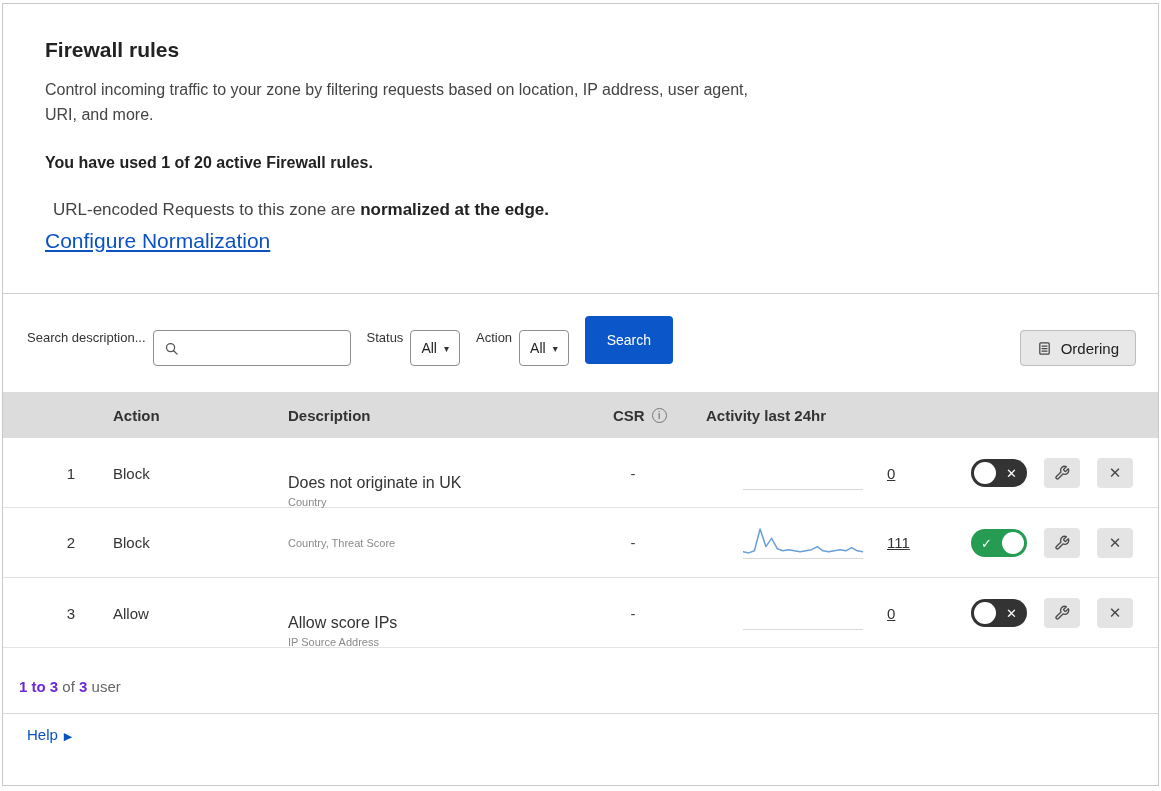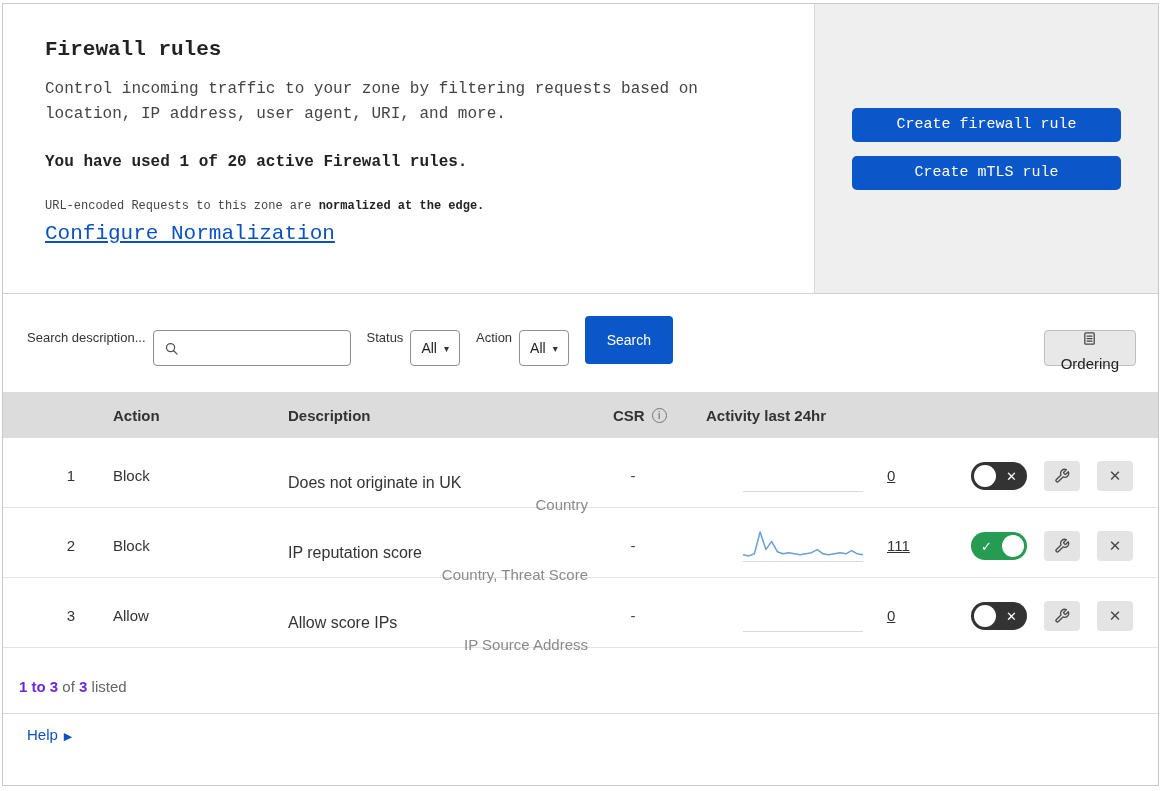--- a/index.html
+++ b/index.html
@@ -13,26 +13,26 @@
     width: 1157px;
     min-height: 783px;
     margin: 3px 2px;
     border: 1px solid #c9c9c9;
     background: #fff;
     display: flex;
     flex-direction: column;
   }
 
   
-  .top-section { display: flex; border-bottom: 1px solid #d0d0d0; min-height: 290px; font-family: Liberation Mono, monospace; }
+  .top-section { display: flex; border-bottom: 1px solid #d0d0d0; min-height: 290px; }
   .top-left { flex: 1; padding: 34px 40px 24px 42px; }
   .page-title { font-size: 21px; font-weight: 600; color: #222; margin: 0 0 16px; }
   .desc { font-size: 16px; color: #444; line-height: 1.55; margin: 0 0 26px; max-width: 735px; }
   .usage { font-size: 16px; font-weight: 700; color: #222; margin: 0 0 28px; }
-  .norm { font-size: 12px; color: #444; margin: 0 0 9px; }
+  .norm { font-size: 17px; color: #444; margin: 0 8px 9px; }
   .norm strong { color: #222; }
   a.link { color: var(--link, #0a52c2); text-decoration: underline; font-size: 21px; cursor: pointer; }
 
   .top-right {
     width: 344px; background: #efefef; border-left: 1px solid #d9d9d9;
     display: flex; flex-direction: column; justify-content: center;
     padding: 0 37px; gap: 14px;
   }
   .btn-primary {
     background: var(--primary, #0b57c9); color: #fff; border: none; border-radius: 5px;
@@ -52,36 +52,36 @@
     height: 36px; border: 1px solid #8f8f8f; border-radius: 4px; background: #fff;
     padding: 0 10px; font-size: 14px; color: #222; display: flex; align-items: center; gap: 7px;
     cursor: pointer; font-family: inherit;
   }
   .caret { font-size: 10px; color: #333; }
   .search-btn { height: 48px; width: auto; padding: 0 22px; margin-bottom: 2px; border-radius: 4px; font-size: 14px; }
   .spacer { flex: 1; }
   .ordering-btn {
     height: 36px; background: #e8e8e8; border: 1px solid #bdbdbd; border-radius: 4px;
     padding: 0 16px; display: flex; align-items: center; gap: 9px; font-size: 15px; color: #222;
-    cursor: pointer; font-family: inherit; flex-direction: column;
+    cursor: pointer; font-family: inherit;
   }
 
   
   .grid-header, .grid-row {
     display: grid;
     grid-template-columns: 90px 175px 320px 90px 250px 1fr;
     align-items: center;
   }
   .grid-header { background: #dcdcdc; height: 46px; font-size: 15px; font-weight: 600; color: #333; }
   .grid-row { height: 70px; border-bottom: 1px solid #e3e3e3; font-size: 15px; }
   .col-index { text-align: right; padding-right: 18px; color: #333; }
   .col-action { padding-left: 20px; color: #333; }
   .col-desc { padding-left: 20px; }
   .desc-main { font-size: 16px; color: #333; margin-bottom: 4px; margin-top: 36px; }
-  .desc-sub { font-size: 15px; color: #8a8a8a; text-align: right; }
+  .desc-sub { font-size: 11px; color: #8a8a8a; }
   .col-csr { text-align: center; color: #444; }
   .col-csr-header { display: flex; align-items: center; gap: 7px; padding-left: 25px; }
   .info-badge {
     display: inline-flex; width: 15px; height: 15px; border: 1px solid #777; border-radius: 50%;
     align-items: center; justify-content: center; font-size: 10px; font-weight: 400; color: #555;
   }
   .col-activity-header { padding-left: 28px; }
   .col-activity { display: flex; align-items: center; }
   .spark-box {
     width: 120px; height: 33px; margin-left: 65px;
@@ -119,24 +119,20 @@
 <div class="card">
 
   <div class="top-section">
     <div class="top-left">
       <h1 class="page-title">Firewall rules</h1>
       <p class="desc">Control incoming traffic to your zone by filtering requests based on location, IP address, user agent, URI, and more.</p>
       <p class="usage">You have used 1 of 20 active Firewall rules.</p>
       <p class="norm"><span>URL-encoded Requests to this zone are </span><strong>normalized at the edge.</strong></p>
       <a class="link">Configure Normalization</a>
     </div>
-    <div class="top-right">
-      <button class="btn-primary">Create firewall rule</button>
-      <button class="btn-primary">Create mTLS rule</button>
-    </div>
   </div>
 
   <div class="filter-bar">
     <div class="fgroup">
       <span class="flabel">Search description...</span>
       <div class="search-box">
         <span>
           <svg width="15" height="15" viewBox="0 0 24 24" fill="none" stroke="#555" stroke-width="2" stroke-linecap="round">
               <circle cx="10.5" cy="10.5" r="6.5"></circle>
               <line x1="15.5" y1="15.5" x2="21" y2="21"></line>
@@ -213,21 +209,20 @@
       <button class="icon-btn">
         <span>✕</span>
       </button>
     </div>
   </div>
 
   <div class="grid-row">
     <div class="col-index">2</div>
     <div class="col-action">Block</div>
     <div class="col-desc">
-      <div class="desc-main">IP reputation score</div>
       <div class="desc-sub">Country, Threat Score</div>
     </div>
     <div class="col-csr">-</div>
     <div class="col-activity">
       <div class="spark-box">
           <svg width="120" height="32" viewBox="0 0 120 32">
             <polyline points="0.0,25.8 5.7,26.9 11.4,24.8 17.1,3.0 22.9,20.6 28.6,12.3 34.3,22.7 40.0,24.8 45.7,23.7 51.4,24.8 57.1,25.8 62.9,24.8 68.6,23.7 74.3,20.6 80.0,24.8 85.7,25.8 91.4,24.8 97.1,23.7 102.9,24.8 108.6,21.7 114.3,24.8 120.0,25.8" fill="none" stroke="#6b9fd8" stroke-width="1.5" stroke-linejoin="round" stroke-linecap="round"></polyline>
           </svg>
         </div>
       <a class="count">111</a>
@@ -274,20 +269,20 @@
             </svg>
         </span>
       </button>
       <button class="icon-btn">
         <span>✕</span>
       </button>
     </div>
   </div>
 
   <div class="items-bar">
-    <b>1 to 3</b><span> of </span><b>3</b><span> listed</span>
+    <b>1 to 3</b><span> of </span><b>3</b><span> user</span>
   </div>
 
   <div class="help-bar">
     <a class="help-link"><span>Help</span><span class="help-arrow">▶</span></a>
   </div>
 
 </div>
 
 </body></html>

